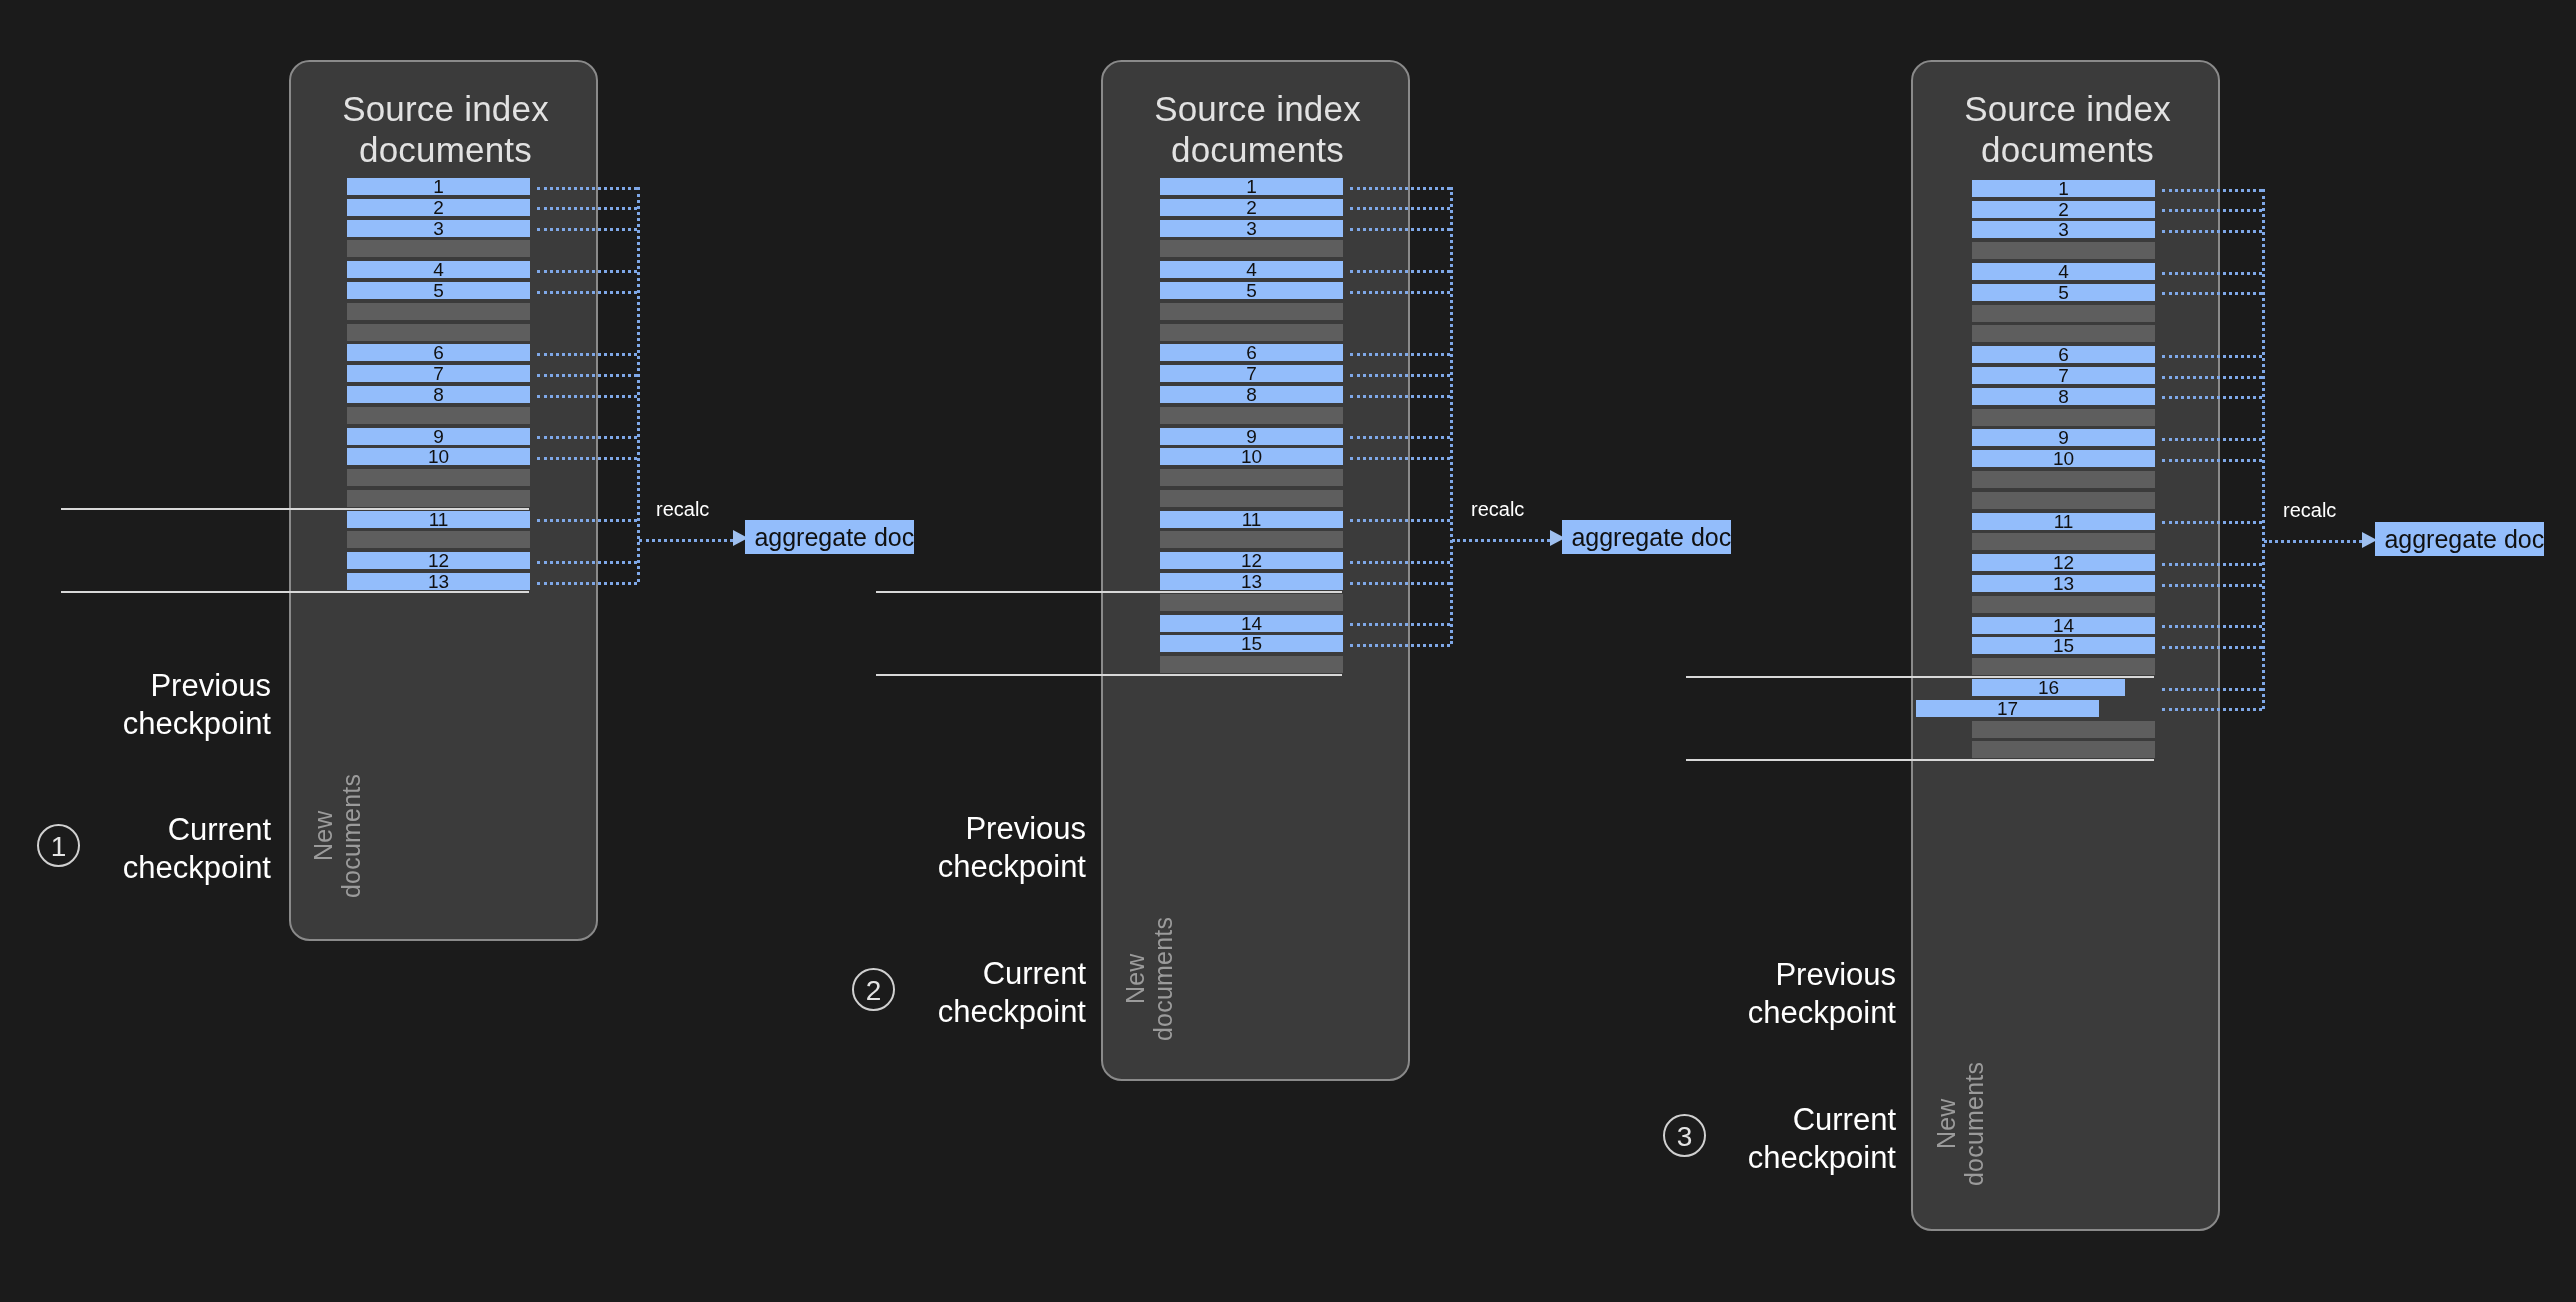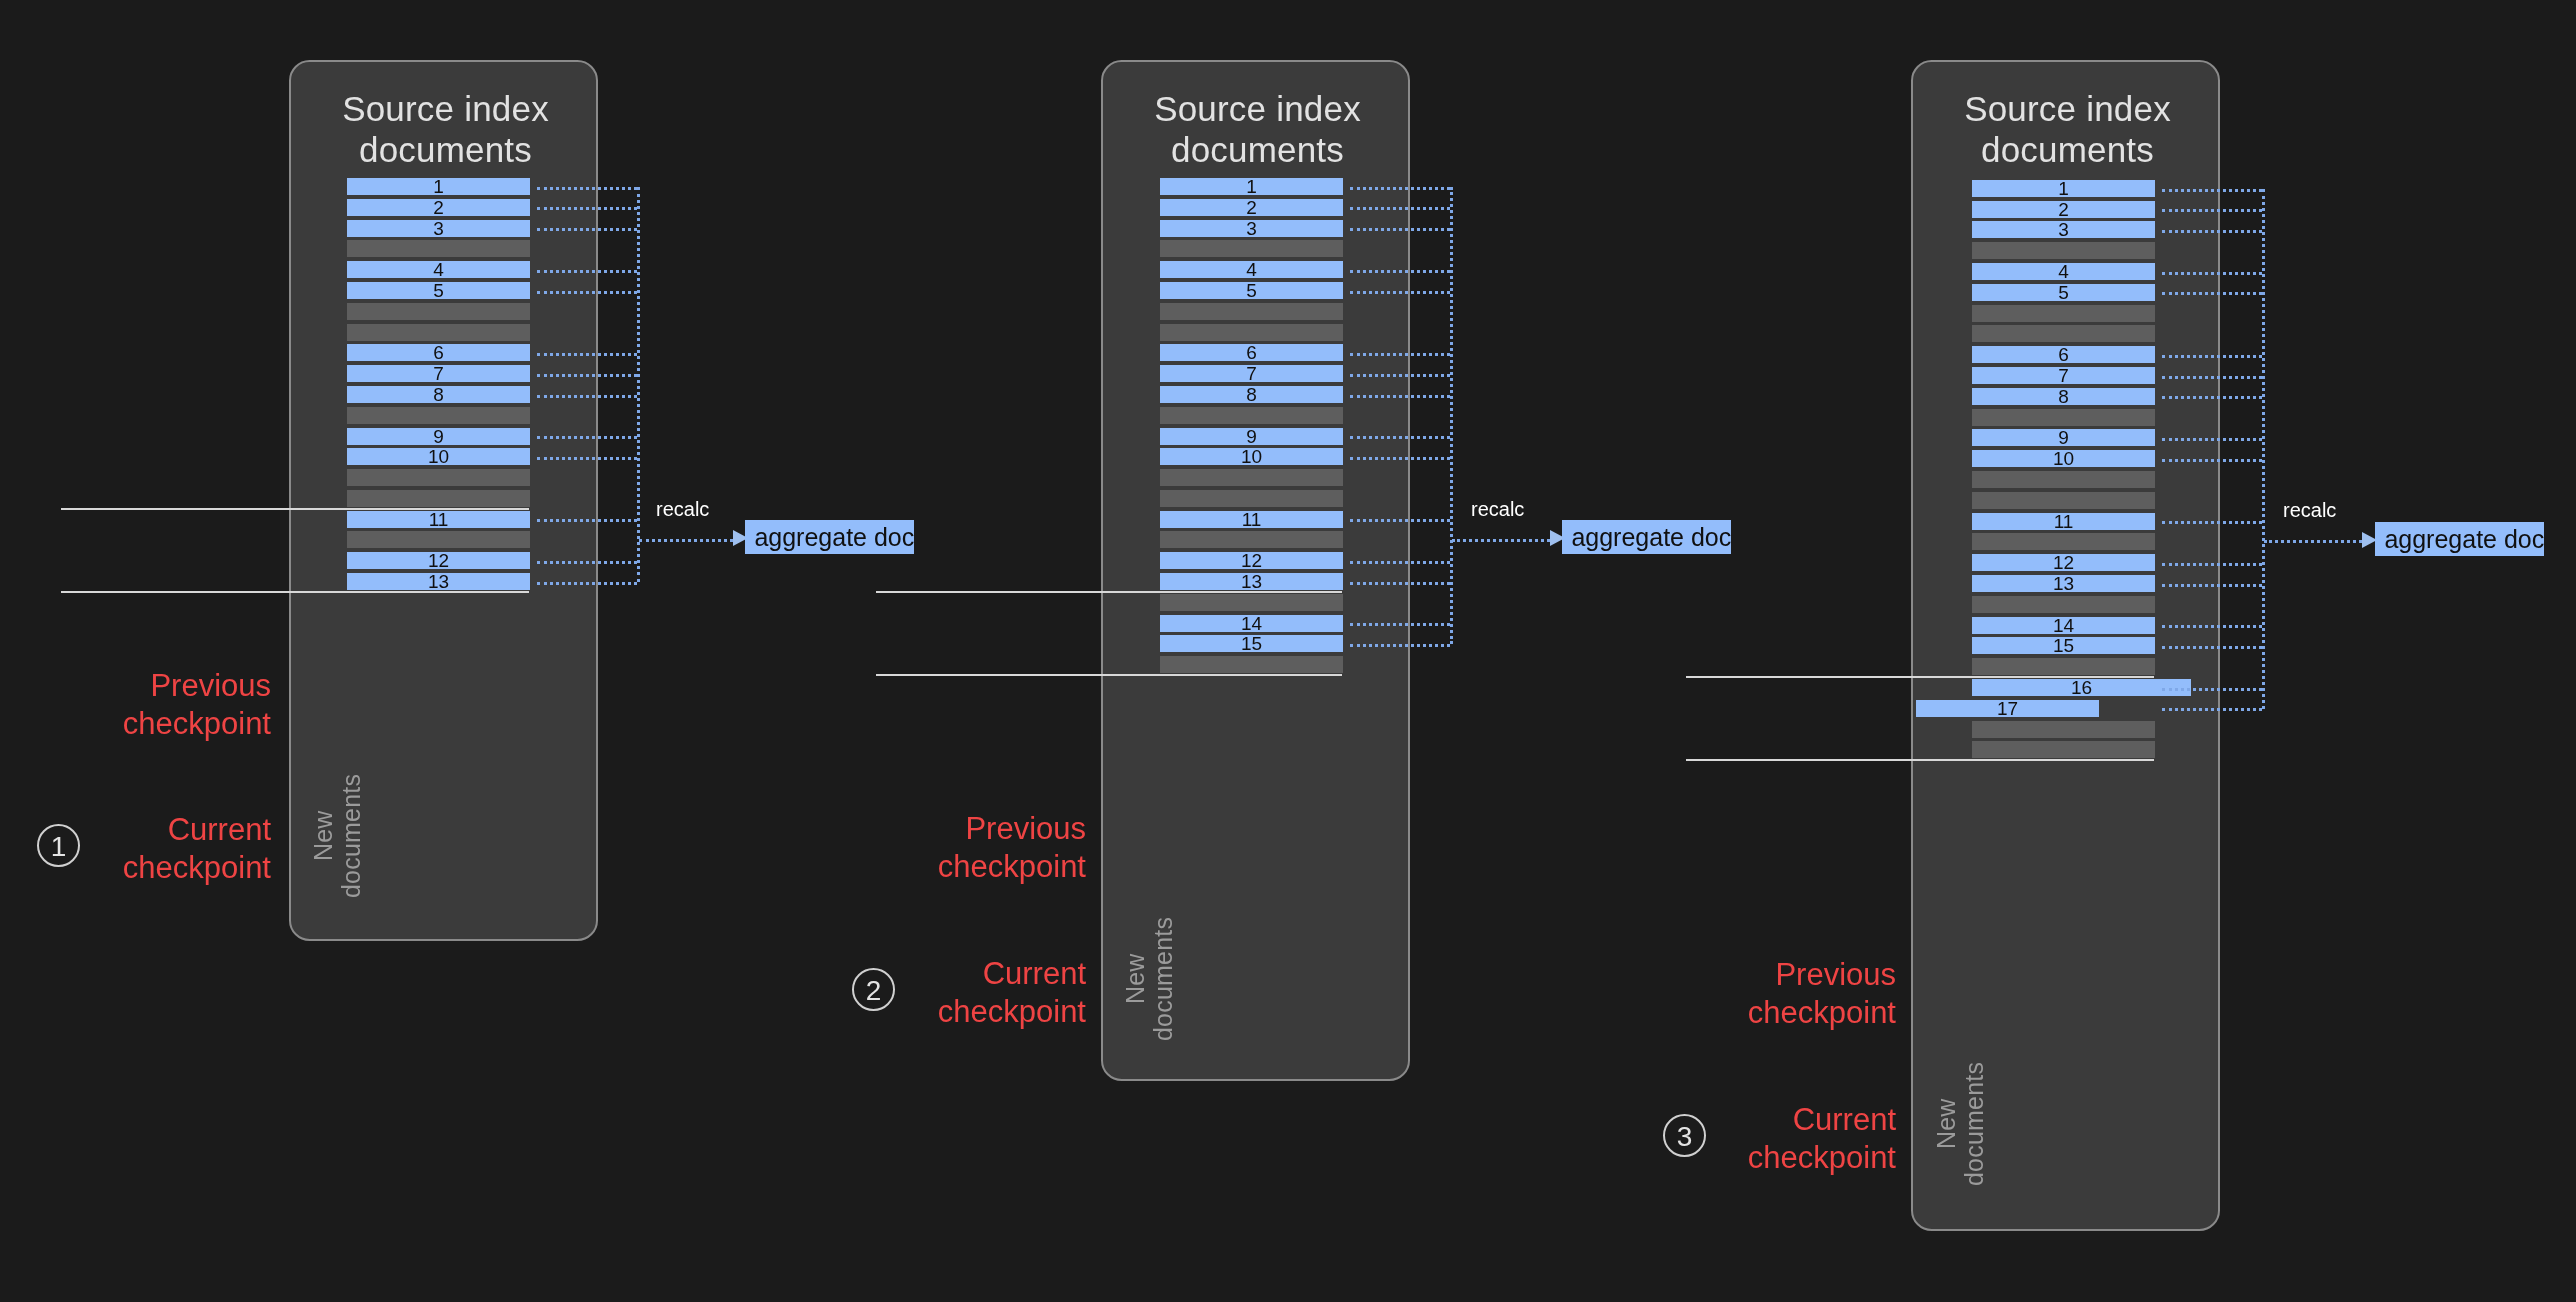--- a/index.html
+++ b/index.html
@@ -91,21 +91,21 @@
     box-sizing:border-box;
   }
 
   
   .ck-line{
     position:absolute;height:0;
     border-top:2.8px solid #d8d8d8;
   }
   .ck-label{
     position:absolute;
-    color:#ef4444;
+    color:#ffffff;
     font-size:31px;line-height:38px;
     text-align:right;
     white-space:pre-line;
   }
   .step-circle{
     position:absolute;
     width:43px;height:43px;
     border:2.8px solid #d0d0d0;
     border-radius:50%;
     color:#e4e4e4;
@@ -263,21 +263,21 @@
     <div class="row doc" style="left: 1972px; top: 554px; width: 183px; height: 17.3px; line-height: 17.3px; font-size: 19px;">12</div>
     <div class="hdot" style="left: 2162px; top: 563px; width: 100px;"></div>
     <div class="row doc" style="left: 1972px; top: 575px; width: 183px; height: 17.3px; line-height: 17.3px; font-size: 19px;">13</div>
     <div class="hdot" style="left: 2162px; top: 584px; width: 100px;"></div>
     <div class="row empty" style="left: 1972px; top: 596px; width: 183px; height: 17.3px; line-height: 17.3px; font-size: 19px;"></div>
     <div class="row doc" style="left: 1972px; top: 617px; width: 183px; height: 17.3px; line-height: 17.3px; font-size: 19px;">14</div>
     <div class="hdot" style="left: 2162px; top: 625px; width: 100px;"></div>
     <div class="row doc" style="left: 1972px; top: 637px; width: 183px; height: 17.3px; line-height: 17.3px; font-size: 19px;">15</div>
     <div class="hdot" style="left: 2162px; top: 646px; width: 100px;"></div>
     <div class="row empty" style="left: 1972px; top: 658px; width: 183px; height: 17.3px; line-height: 17.3px; font-size: 19px;"></div>
-    <div class="row doc" style="left: 1972px; top: 679px; width: 219px; height: 17.3px; line-height: 17.3px; font-size: 19px;">16</div>
+    <div class="row doc" style="left: 1972px; top: 679px; width: 153px; height: 17.3px; line-height: 17.3px; font-size: 19px;">16</div>
     <div class="hdot" style="left: 2162px; top: 688px; width: 100px;"></div>
     <div class="row doc" style="left: 1916px; top: 700px; width: 183px; height: 17.3px; line-height: 17.3px; font-size: 19px;">17</div>
     <div class="hdot" style="left: 2162px; top: 708px; width: 100px;"></div>
     <div class="row empty" style="left: 1972px; top: 721px; width: 183px; height: 17.3px; line-height: 17.3px; font-size: 19px;"></div>
     <div class="row empty" style="left: 1972px; top: 741px; width: 183px; height: 17.3px; line-height: 17.3px; font-size: 19px;"></div>
     <div class="vdot" style="left: 2262px; top: 189px; height: 520px;"></div>
     <div class="arrow-line" style="left: 2264px; top: 540px; width: 98px;"></div>
     <div class="arrow-head" style="left: 2362px; top: 532px;"></div>
     <div class="recalc-label" style="left: 2283px; top: 496px;">recalc</div>
     <div class="agg-box" style="left: 2375px; top: 522px; width: 169px;">aggregate doc</div>

